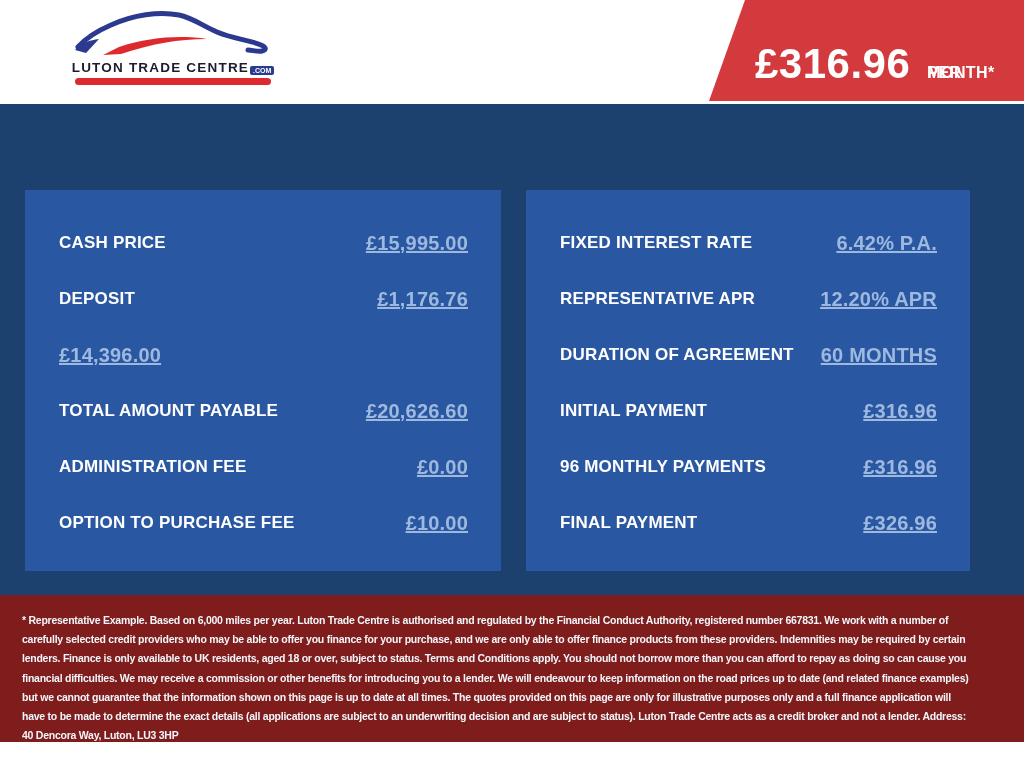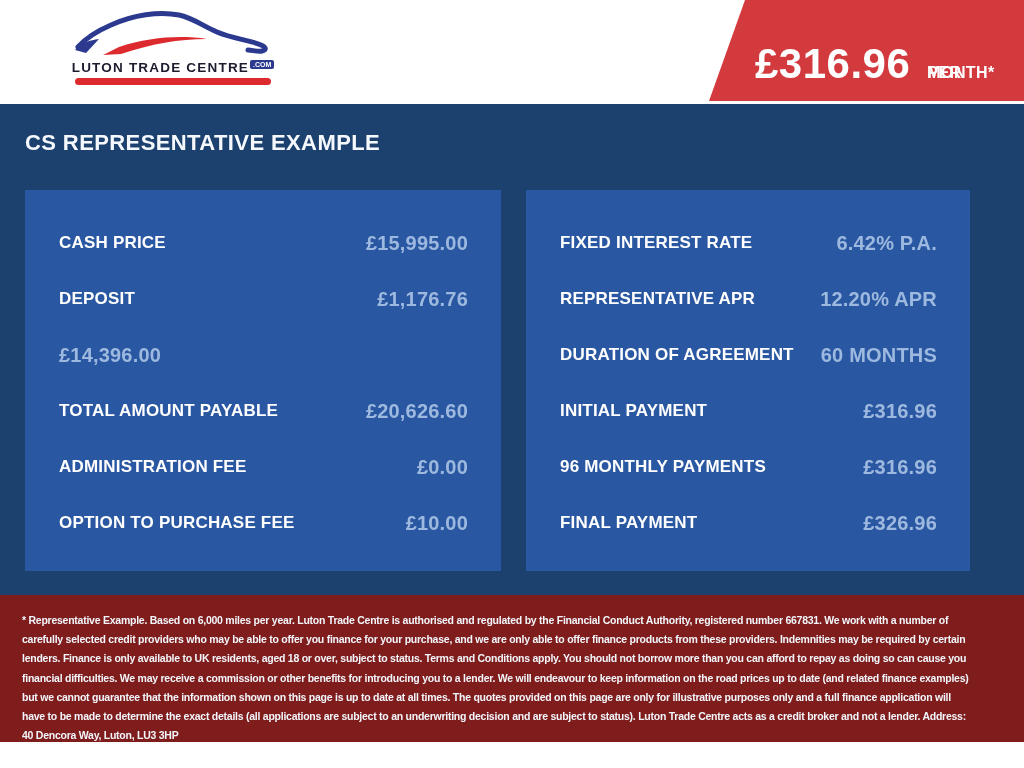--- a/index.html
+++ b/index.html
@@ -20,21 +20,21 @@
     background: #ffffff;
   }
   .logo {
     position: absolute; left: 72px; top: 9px;
     width: 202px; height: 84px;
     display: flex; flex-direction: column; align-items: center;
     cursor: pointer;
   }
   .logo svg { display: block; }
   .logo-text-row {
-    display: flex; align-items: flex-start; margin-top: 1px;
+    display: flex; align-items: flex-end; margin-top: 1px;
     white-space: nowrap;
   }
   .logo-name {
     font-size: 13.5px; font-weight: bold; color: #1c1c2e;
     letter-spacing: 1.2px;
   }
   .logo-tld {
     font-size: 7px; font-weight: bold; color: #ffffff;
     background: #2b3a8f; padding: 1px 3px; border-radius: 2px;
     margin-left: 1px;
@@ -88,21 +88,21 @@
     height: 56px;
     display: flex; align-items: center; justify-content: space-between;
     padding: 0 33px 0 34px;
   }
   .row-label {
     font-size: 17px; font-weight: bold; color: #ffffff;
     letter-spacing: 0.2px; white-space: nowrap;
   }
   .row-value {
     font-size: 20px; font-weight: bold; color: #9db9df;
-    letter-spacing: 0.2px; white-space: nowrap; text-align: left;
+    letter-spacing: 0.2px; white-space: nowrap; text-align: left; text-decoration: underline;
   }
 
   
   .footer-band {
     position: absolute; top: 595px; left: 0;
     width: 1024px; height: 147px;
     background: #7f1d1d;
   }
   .disclaimer {
     margin: 0;
@@ -137,21 +137,20 @@
     </div>
 
     <div class="price-badge">
       <span class="price-amount">£316.96</span>
       <span class="price-period">PER MONTH*</span>
     </div>
   </header>
 
   <div class="body-band"></div>
 
-  <h1 class="page-title">CS REPRESENTATIVE EXAMPLE</h1>
 
   <section class="panel panel-left">
     <div class="finance-row">
       <span class="row-label">CASH PRICE</span>
       <span class="row-value">£15,995.00</span>
     </div>
     <div class="finance-row">
       <span class="row-label">DEPOSIT</span>
       <span class="row-value">£1,176.76</span>
     </div>

